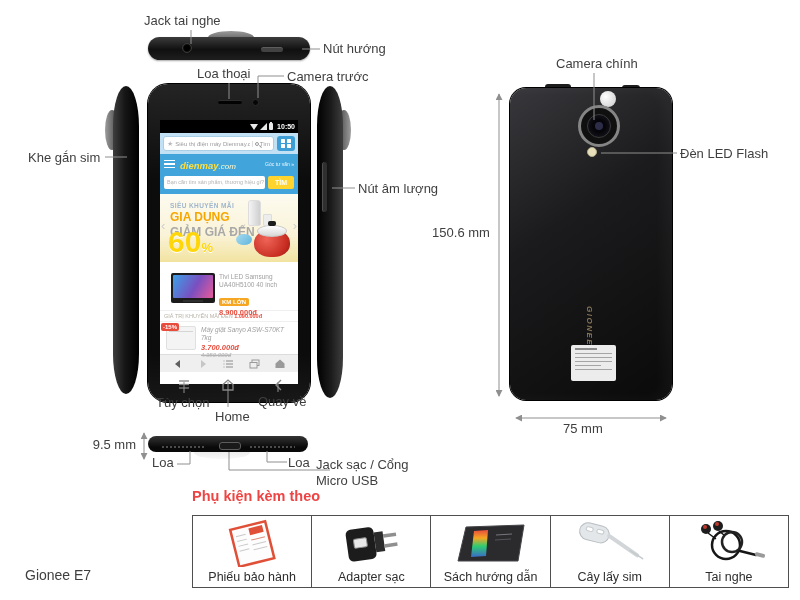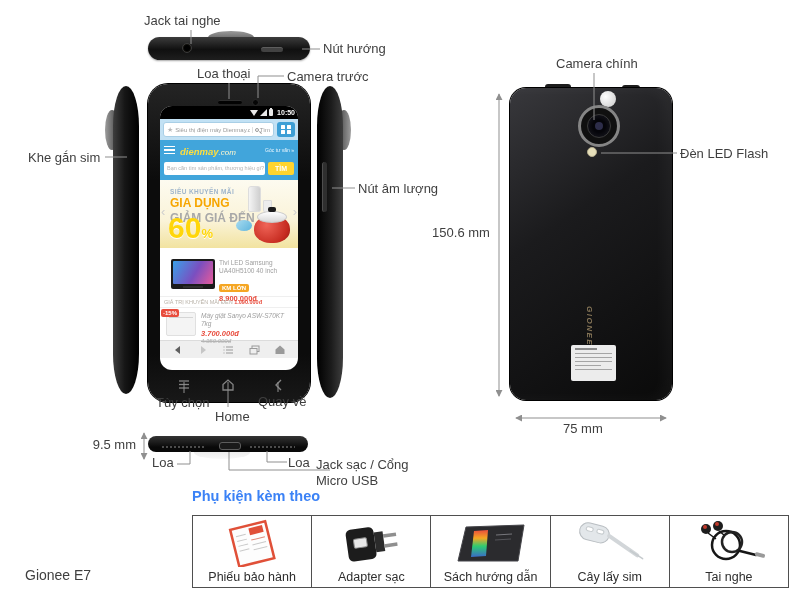--- a/index.html
+++ b/index.html
@@ -40,22 +40,22 @@
              background:#2f2f2f; border-left:1px solid #4e4e4e; z-index:2; }
 
   
   .phone-front { position:absolute; left:148px; top:84px; width:162px; height:318px; z-index:2;
                  background:linear-gradient(180deg,#242424,#0c0c0c 30%,#0c0c0c 85%,#181818);
                  border-radius:20px; box-shadow:0 0 0 1px #000; }
   .earpiece { position:absolute; left:70px; top:16px; width:24px; height:4px; border-radius:2px;
               background:#030303; border-top:1px solid #2e2e2e; }
   .front-cam { position:absolute; left:104px; top:15px; width:7px; height:7px; border-radius:50%;
                background:#060606; border:1px solid #2b2b2b; }
-  .screen { position:absolute; left:12px; top:22px; width:138px; height:264px; background:#fff;
-            overflow:hidden; font-family:"Liberation Sans",sans-serif;border-radius:12px; }
+  .screen { position:absolute; left:12px; top:36px; width:138px; height:264px; background:#fff;
+            overflow:hidden; font-family:"Liberation Sans",sans-serif; }
 
   .sbar { height:13px; background:#000; display:flex; align-items:center; justify-content:flex-end;
           gap:2px; padding:0 3px; }
   .sb-time { color:#fff; font-size:7px; font-weight:bold; margin-left:2px; }
   .sb-wifi { width:0; height:0; border-left:4px solid transparent; border-right:4px solid transparent;
              border-top:6px solid #e8e8e8; }
   .sb-sig { width:0; height:0; border-left:7px solid transparent; border-bottom:7px solid #e8e8e8; }
   .sb-batt { width:4px; height:7px; background:#e8e8e8; border-radius:1px; position:relative; }
   .sb-batt:before { content:""; position:absolute; left:1px; top:-1px; width:2px; height:1px; background:#e8e8e8; }
 
@@ -230,21 +230,21 @@
   <div class="lbl" style="left:428px;top:225px;width:66px;text-align:center">150.6 mm</div>
   <div class="lbl center" style="left:563px;top:421px;width:56px">75 mm</div>
   <div class="lbl" style="left:86px;top:437px;width:50px;text-align:right">9.5 mm</div>
   <div class="lbl" style="left:152px;top:455px">Loa</div>
   <div class="lbl" style="left:288px;top:455px">Loa</div>
   <div class="lbl center" style="left:316px;top:457px;width:122px;line-height:16px">
     <div>Jack sạc / Cổng</div>
     <div>Micro USB</div>
   </div>
   <div class="lbl" style="left:25px;top:567px;font-size:14px">Gionee E7</div>
-  <div class="lbl" style="left:192px;top:488px;font-weight:bold;font-size:14.5px;color:#3b82f6">Phụ kiện kèm theo</div>
+  <div class="lbl" style="left:192px;top:488px;font-weight:bold;font-size:14.5px;color:#ef4444">Phụ kiện kèm theo</div>
 
   <div class="phone-top">
     <div class="pt-dome"></div>
     <div class="pt-body">
       <div class="pt-jack"></div>
       <div class="pt-power"></div>
     </div>
   </div>
 
   <div class="side side-left">

